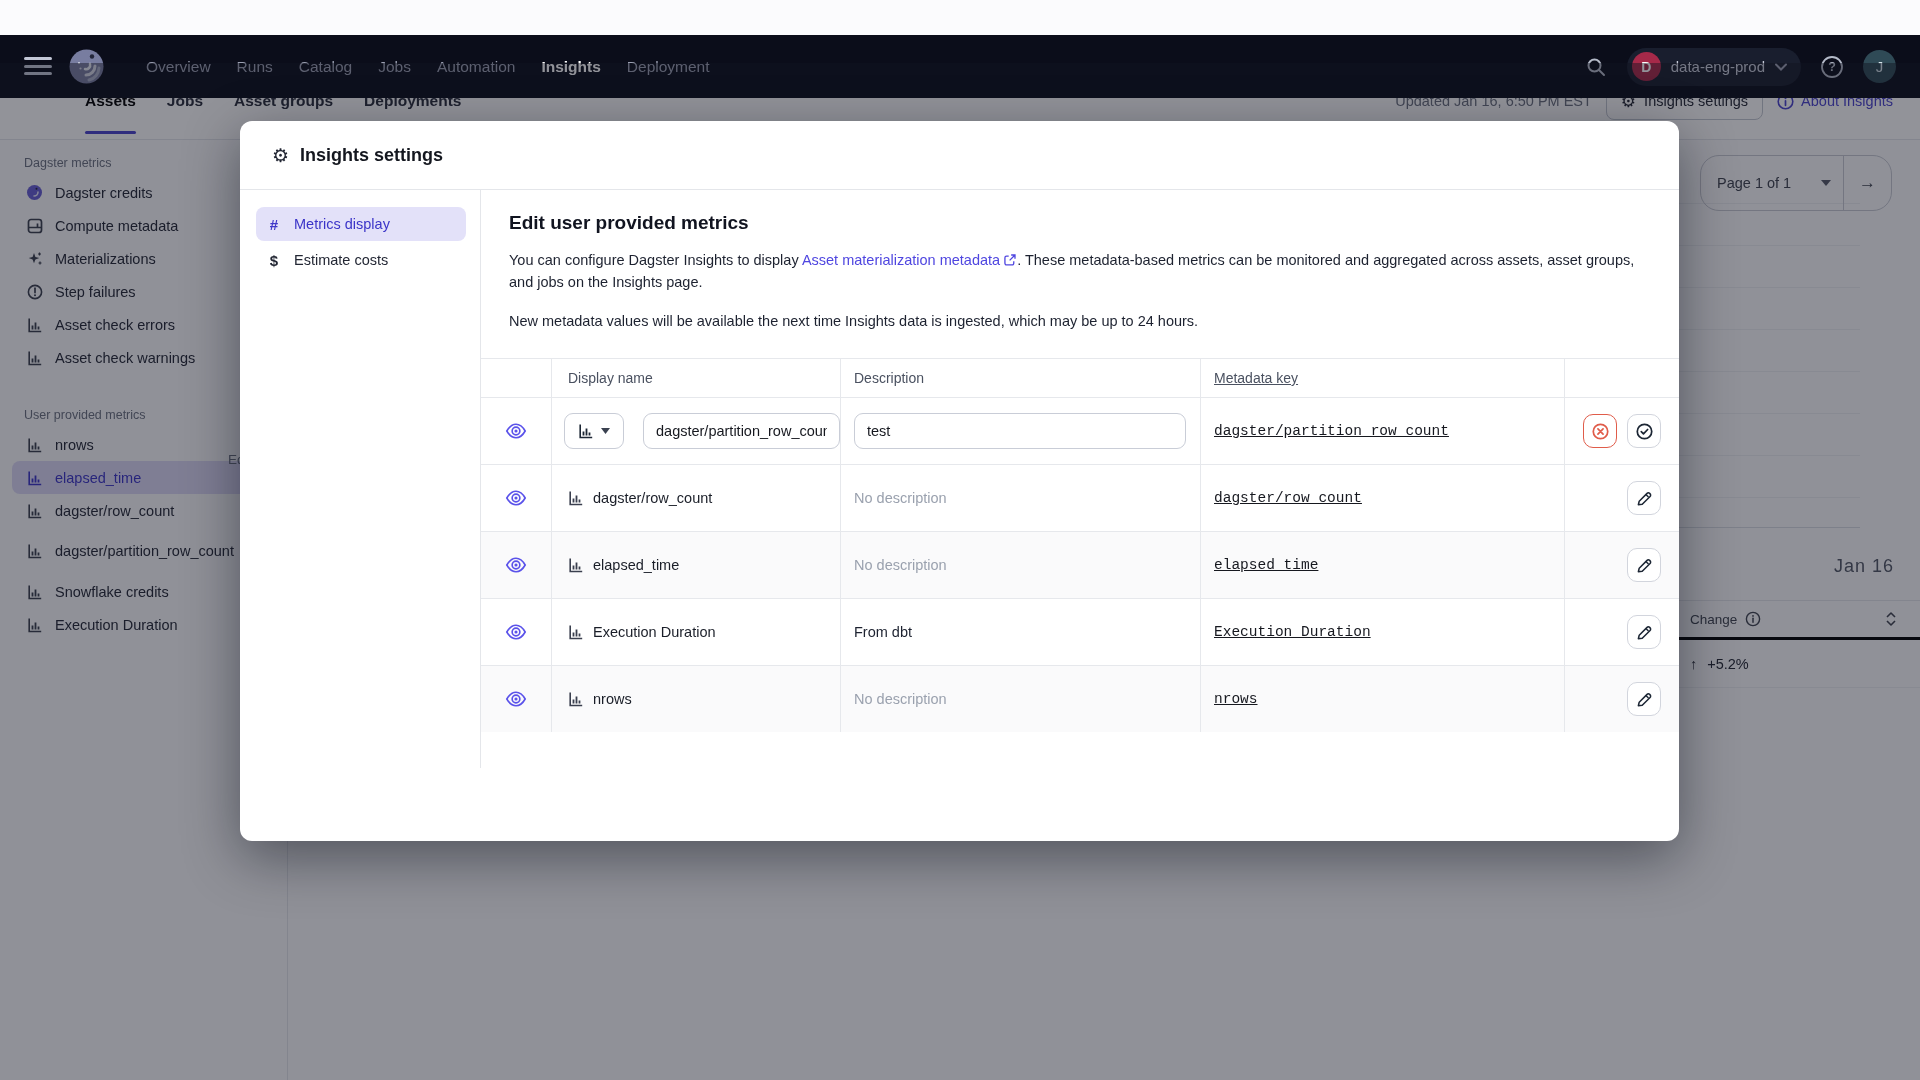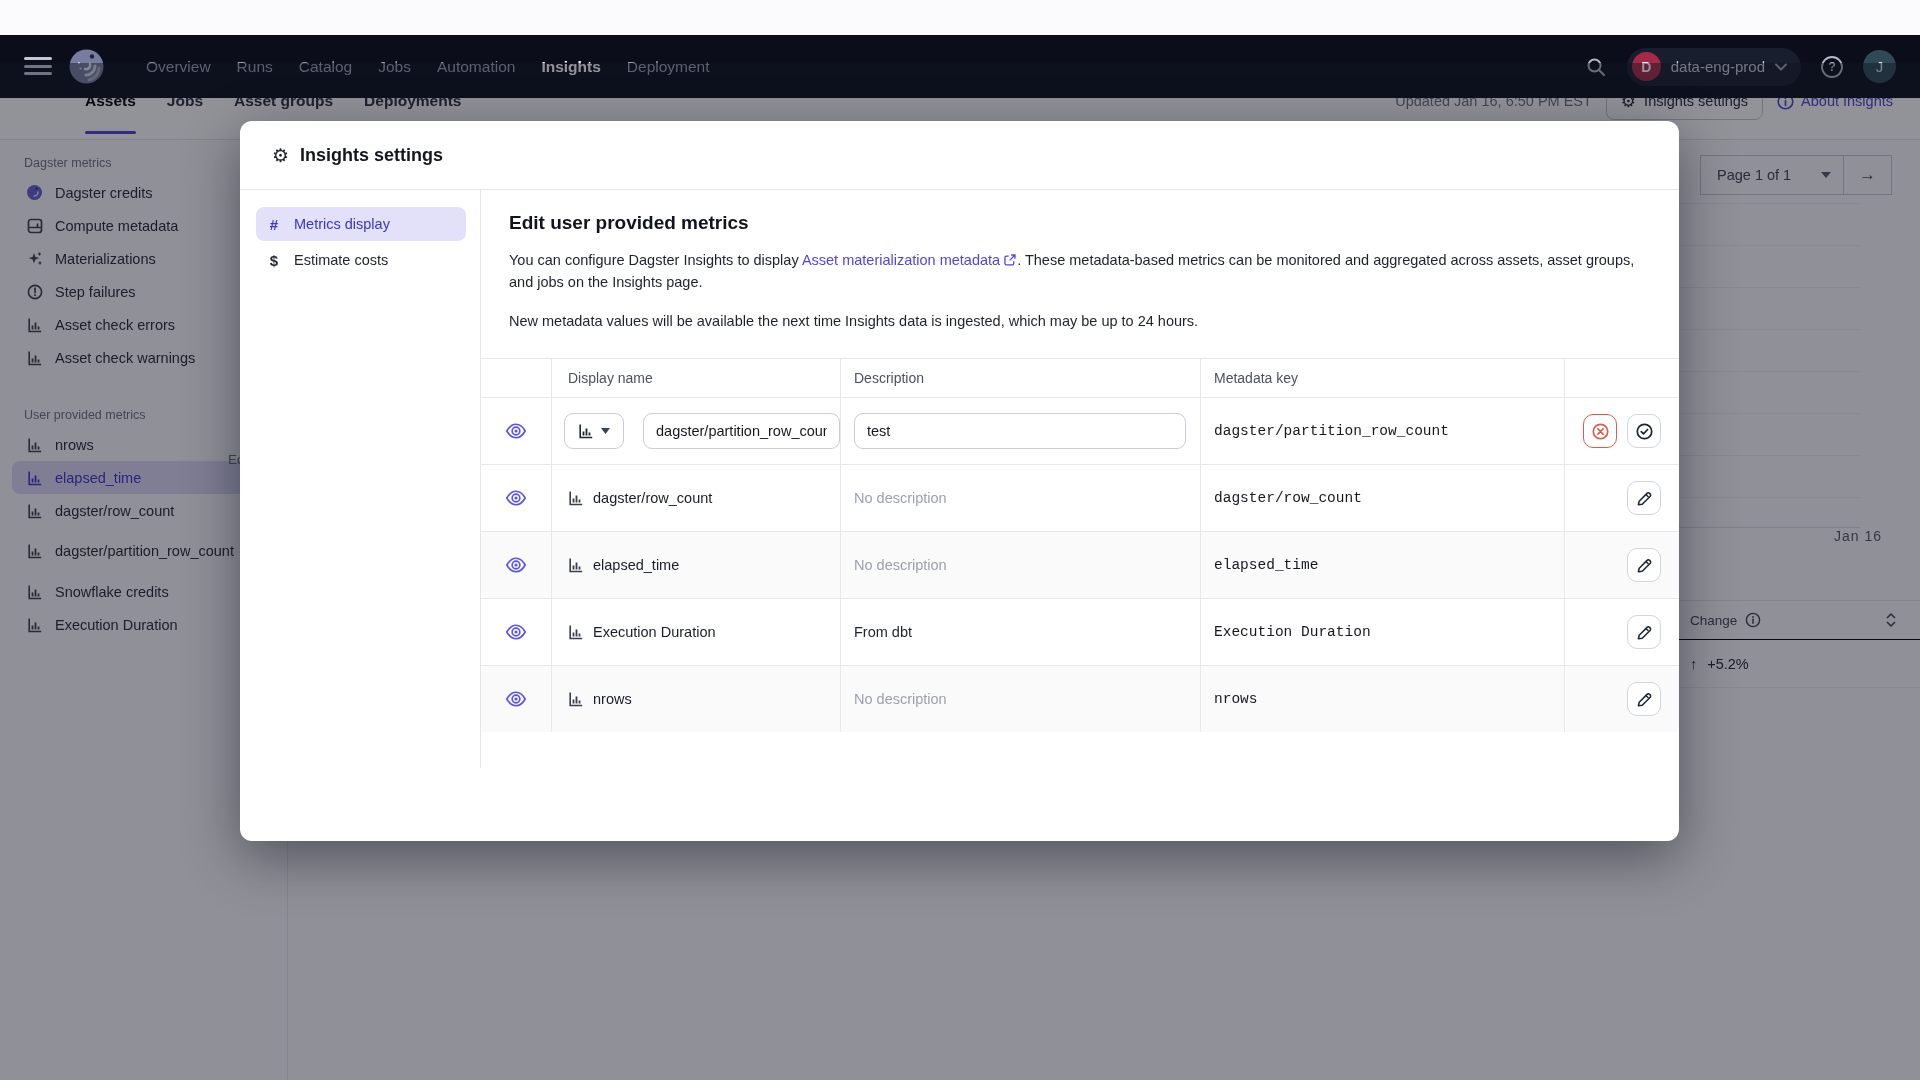--- a/index.html
+++ b/index.html
@@ -54,29 +54,29 @@
   .side-item.selected { background:#dcd9f6; color:#3b34c8; border-radius:8px; margin:0 8px 0 12px;
     padding-left:14px; }
   .side-item.twoline { height:48px; align-items:center; }
   .side-item.twoline .lbl { line-height:16px; width:200px; overflow-wrap:anywhere; }
   .edit-link { position:absolute; left:228px; top:452px; font-size:13.5px; color:#6b7180; cursor:pointer; }
 
   
   .mainbg { position:absolute; left:288px; top:140px; right:0; bottom:0; background:#fbfbfd; }
   .gridline { position:absolute; left:0; width:1572px; height:1px; background:#eceef2; }
   .axisline { position:absolute; left:0; width:1572px; height:1px; background:#d9dce3; }
-  .date-label { position:absolute; left:1546px; top:388px; font-size:14px; color:#525866; letter-spacing:1px; }
-  .pager { position:absolute; left:1412px; top:15px; width:192px; height:40px; border:1px solid #c7cad3;
-    border-radius:0; display:flex; align-items:stretch; }
+  .date-label { position:absolute; left:1546px; top:416px; font-size:18px; color:#525866; letter-spacing:1px; }
+  .pager { position:absolute; left:1412px; top:15px; width:192px; height:56px; border:1px solid #c7cad3;
+    border-radius:19px; display:flex; align-items:stretch; }
   .pager-left { flex:1; display:flex; align-items:center; justify-content:space-between; padding:0 12px 0 16px;
     font-size:14.5px; color:#3f4450; cursor:pointer; }
   .pager-right { width:48px; border-left:1px solid #c7cad3; display:flex; align-items:center;
     justify-content:center; font-size:17px; color:#3f4450; cursor:pointer; }
   .change-row { position:absolute; left:1390px; right:0; top:460px; height:40px; border-top:1px solid #e3e5ea;
-    border-bottom:1px solid #000000; display:flex; align-items:center; padding:0 24px 0 12px;
+    border-bottom:3px solid #000000; display:flex; align-items:center; padding:0 24px 0 12px;
     font-size:13.5px; color:#3f4450; gap:8px; }
   .change-val { position:absolute; left:1390px; right:0; top:500px; height:48px; border-bottom:1px solid #eceef2;
     display:flex; align-items:center; gap:10px; padding-left:12px; font-size:14.5px; color:#232734; }
   .sort-ic { margin-left:auto; }
 
   
   .overlay { position:absolute; left:0; top:63px; right:0; bottom:0; background:rgba(17,19,32,0.46); z-index:40; }
 
   
   .modal { position:absolute; left:240px; top:121px; width:1439px; height:720px; background:#ffffff;
@@ -105,21 +105,21 @@
   .thead { height:38px; }
   .trow { height:67px; border-top:1px solid #e6e8ec; }
   .trow.shaded { background:#fafafb; }
   .mtable .cell { display:flex; align-items:center; }
   .c-name, .c-desc, .c-key, .c-act { border-left:1px solid #e6e8ec; }
   .thead .cell { font-size:14px; color:#4a5160; }
   .c-eye { justify-content:center; }
   .c-name { padding-left:16px; gap:9px; }
   .c-desc { padding-left:13px; }
   .c-key { padding-left:13px; font-family:"Liberation Mono","DejaVu Sans Mono",monospace;
-    font-size:14.5px; color:#16181f; }
+    font-size:14.5px; color:#16181f;text-decoration:underline; }
   .c-act { justify-content:flex-end; padding-right:18px; gap:10px; }
   .mname { font-size:14.5px; color:#1a1e28; }
   .desc-text { font-size:14.5px; color:#1d2230; }
   .desc-text.placeholder { color:#9aa1ae; }
   .eye-btn { background:none; border:none; cursor:pointer; width:34px; height:34px; display:flex;
     align-items:center; justify-content:center; }
   .icon-btn { width:34px; height:34px; border-radius:10px; border:1px solid #d2d5dd; background:#fff;
     display:flex; align-items:center; justify-content:center; cursor:pointer; }
   .icon-btn.danger { border-color:#e05c4a; }
   .type-dd { width:62px; height:36px; border:1px solid #c9cdd7; border-radius:9px; background:#fff;

